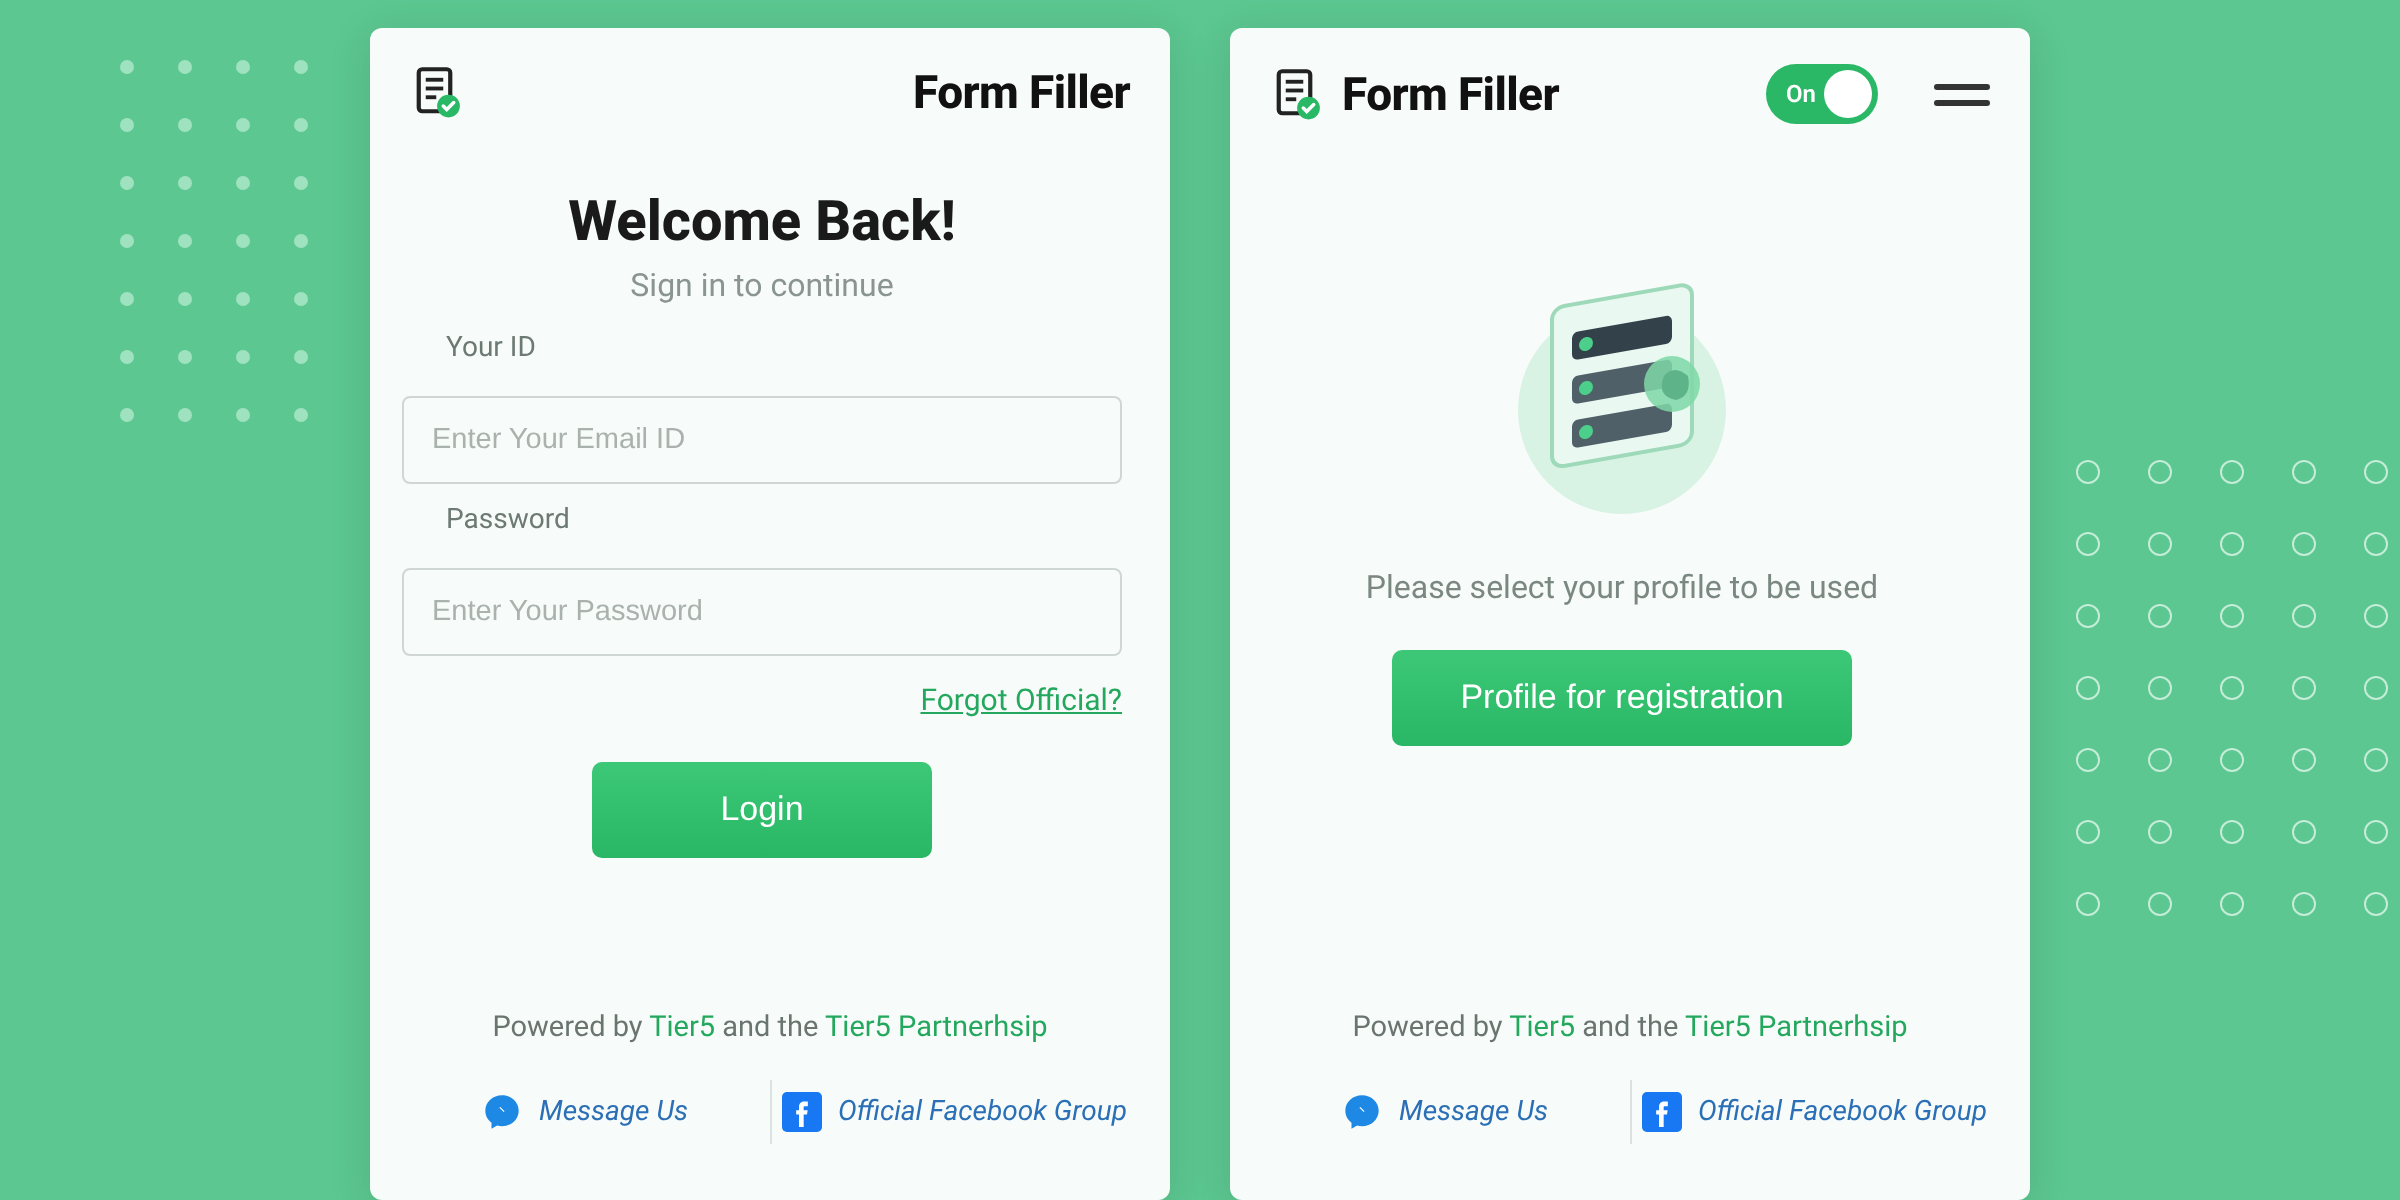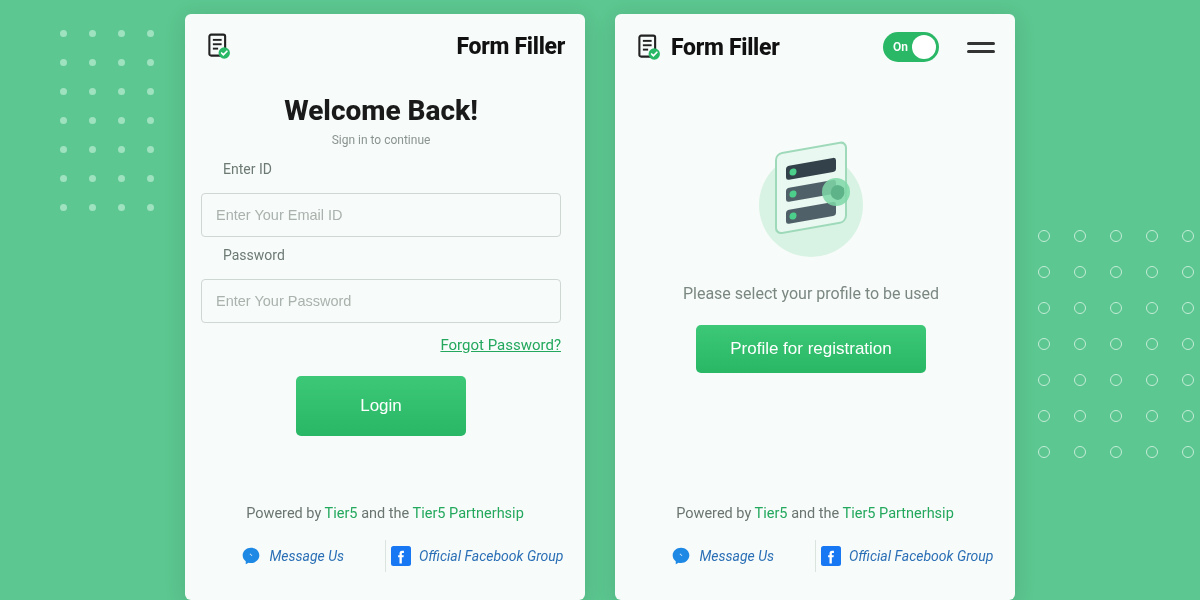--- a/index.html
+++ b/index.html
@@ -93,21 +93,21 @@
     .hamburger span { display: block; width: 28px; height: 3px; background: #333; border-radius: 2px; }
     .card-body { flex: 1; padding: 10px 24px 0 16px; display:flex; flex-direction:column; }
     .welcome-title {
       font-size: 28px;
       font-weight: 800;
       color: #1a1a1a;
       text-align: center;
       margin-top: 16px;
     }
     .welcome-sub {
-      text-align: center; color: #8a9490; font-size: 12px; margin-top: 6px;
+      text-align: center; color: #8a9490; font-size: 16px; margin-top: 6px;
     }
     .field-group { margin-top: 24px; position: relative; }
     .field-group + .field-group { margin-top: 20px; }
     .field-label {
       position: absolute; top: -10px; left: 16px;
       background: #f7fbf9; padding: 0 6px;
       color: #6d7a74; font-size: 14px;
     }
     .field-input {
       width: 100%; height: 44px;
@@ -123,21 +123,21 @@
     .field-input::placeholder { color: #a9b2ad; }
     .forgot {
       text-align: right; margin-top: 12px;
     }
     .forgot a {
       color: #23a85e; font-size: 15px; text-decoration: underline; cursor: pointer;
     }
     .primary-btn {
       display: block;
       width: 170px;
-      height: 60px;
+      height: 48px;
       margin: 22px auto 0 auto;
       background: linear-gradient(180deg,#3cc877,#29b765);
       color: #fff; font-size: 17px; font-weight: 500;
       border: none; border-radius: 5px; cursor: pointer;
     }
     .profile-btn {
       width: 230px; height: 48px;
     }
     .illus {
       margin: 50px auto 10px auto; width: 150px; height: 130px;
@@ -247,29 +247,29 @@
       </svg>
     </span>
     <span class="app-title">Form Filler</span>
   </div>
 
   <div class="card-body">
     <div class="welcome-title">Welcome Back!</div>
     <div class="welcome-sub">Sign in to continue</div>
 
     <div class="field-group">
-      <span class="field-label">Enter ID</span>
+      <span class="field-label">Your ID</span>
       <input class="field-input" type="text" placeholder="Enter Your Email ID" style="">
     </div>
     <div class="field-group">
       <span class="field-label">Password</span>
       <input class="field-input" type="password" placeholder="Enter Your Password" style="">
     </div>
     <div class="forgot">
-      <a>Forgot Password?</a>
+      <a>Forgot Official?</a>
     </div>
     <button class="primary-btn">Login</button>
     <div class="spacer"></div>
   </div>
 
   <div class="footer">
     <div class="powered">
       <span>Powered by </span><span class="lk">Tier5</span><span> and the </span><span class="lk">Tier5 Partnerhsip</span>
     </div>
     <div class="footer-links">

